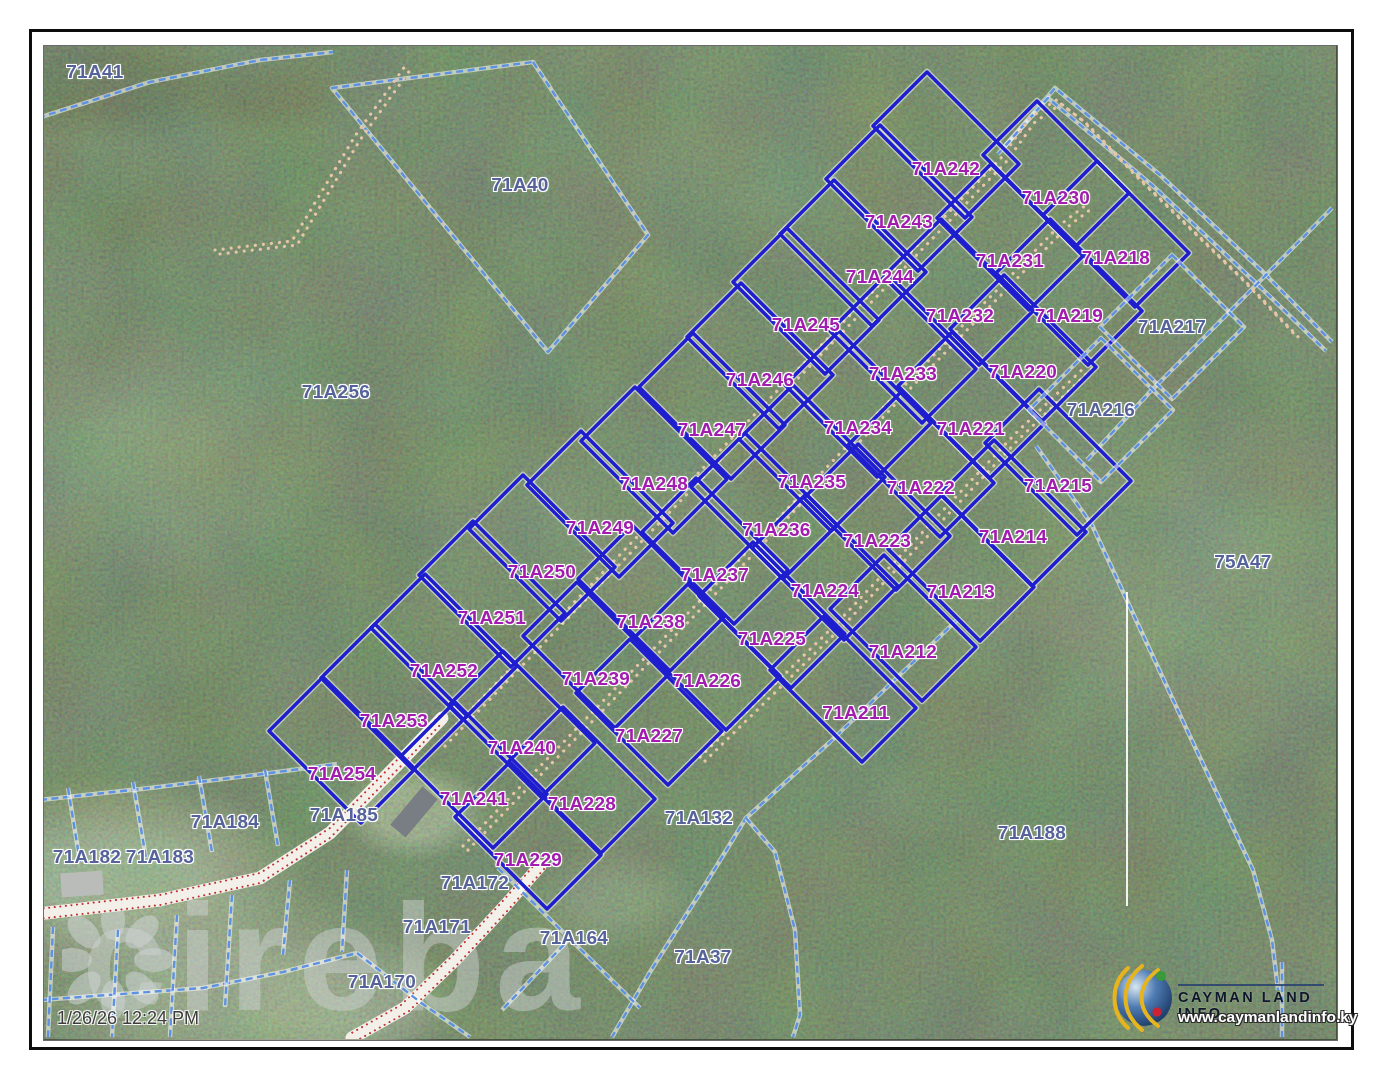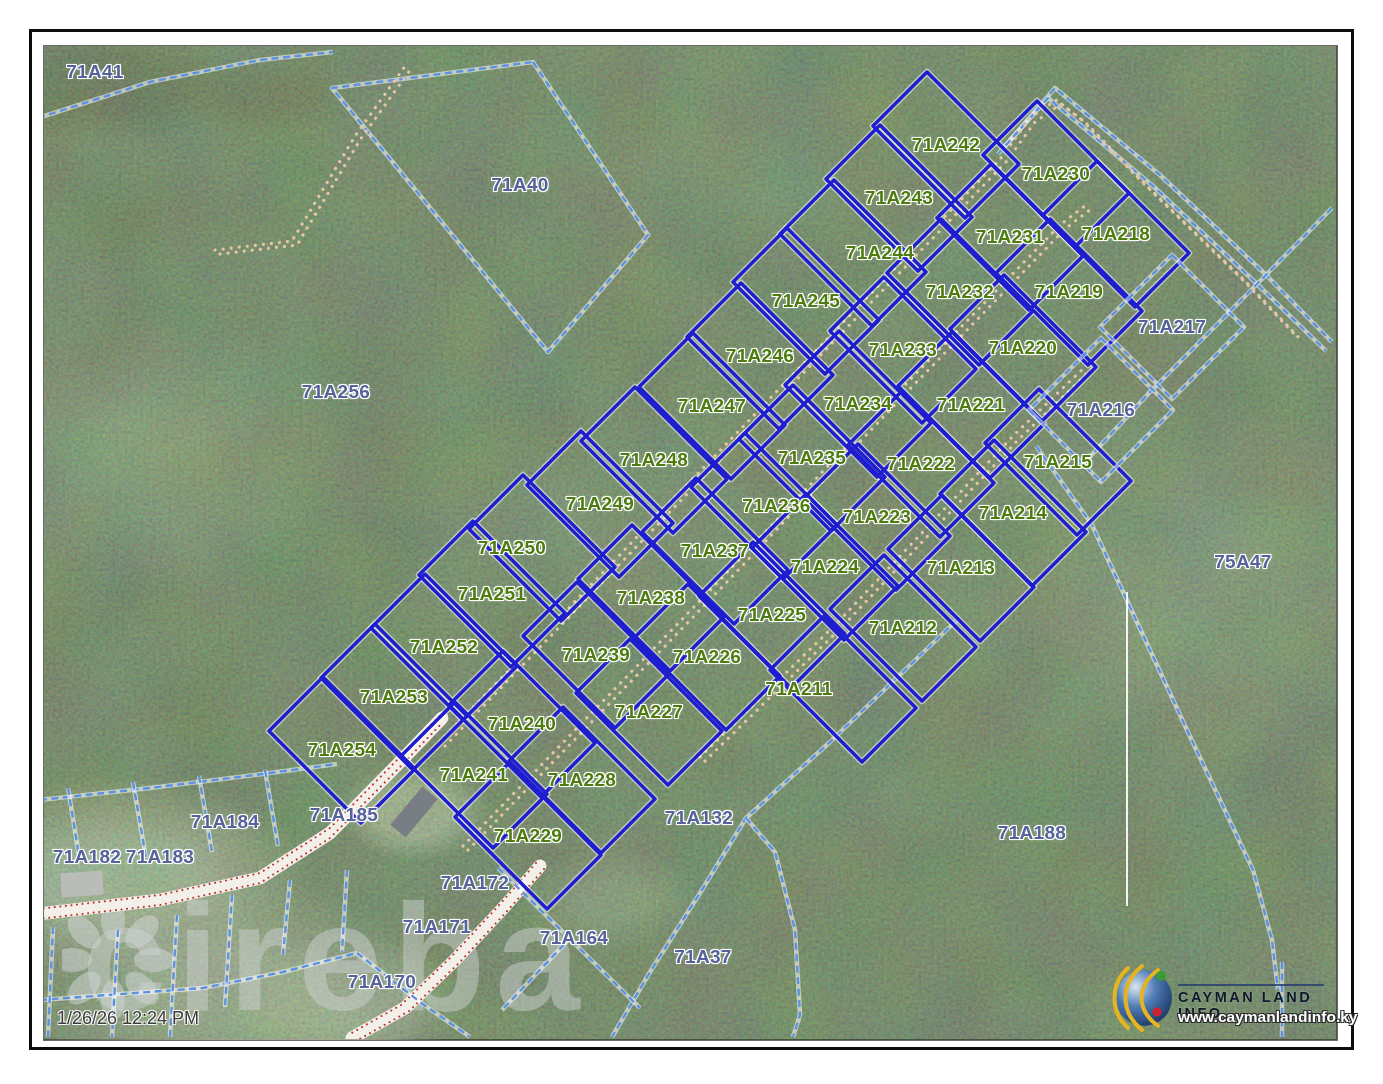--- a/index.html
+++ b/index.html
@@ -20,21 +20,21 @@
           radial-gradient(280px 200px at 106px 404px, rgba(168,176,156,.5) 18%, rgba(168,176,156,0) 70%),
           radial-gradient(320px 260px at 1146px 544px, rgba(158,166,148,.45) 22%, rgba(158,166,148,0) 75%),
           radial-gradient(300px 140px at 656px 104px, rgba(118,133,113,.35) 15%, rgba(118,133,113,0) 70%),
           radial-gradient(260px 160px at 556px 474px, rgba(138,148,126,.3) 15%, rgba(138,148,126,0) 75%);
   }
   .noise-svg{position:absolute;left:0;top:0;pointer-events:none;}
   .features-svg{position:absolute;left:0;top:0;pointer-events:none;}
   .map-label{position:absolute;transform:translate(-50%,-50%);white-space:nowrap;
         font-weight:bold;font-size:19px;letter-spacing:.3px;
         text-shadow:-1px -1px 0 #fff,1px -1px 0 #fff,-1px 1px 0 #fff,1px 1px 0 #fff,0 0 3px #fff;}
-  .lot-label{color:#4d7c0f;}
+  .lot-label{color:#a21caf;margin-top:24px;}
   .area-label{color:#56639a;}
   .watermark{position:absolute;left:52px;top:880px;width:760px;height:170px;pointer-events:none;}
   .watermark-text{position:absolute;left:30px;top:-10px;font-size:152px;font-weight:bold;
         letter-spacing:10px;color:rgba(206,211,211,.48);}
   .timestamp{position:absolute;left:57px;top:1008px;font-size:18px;color:#3c3c3c;
         text-shadow:-1px -1px 0 rgba(255,255,255,.8),1px 1px 0 rgba(255,255,255,.8),
         1px -1px 0 rgba(255,255,255,.8),-1px 1px 0 rgba(255,255,255,.8);}
   .logo{position:absolute;left:1108px;top:962px;width:228px;height:74px;}
   .logo-line{position:absolute;left:70px;top:22px;width:146px;height:2px;background:#27406e;opacity:.85;}
   .logo-name{position:absolute;left:70px;top:27px;font-size:14.5px;font-weight:bold;
@@ -251,21 +251,21 @@
 
   <div id="labels">
       <div class="map-label lot-label" style="left: 946px; top: 145px;">71A242</div>
       <div class="map-label lot-label" style="left: 899px; top: 198px;">71A243</div>
       <div class="map-label lot-label" style="left: 880px; top: 253px;">71A244</div>
       <div class="map-label lot-label" style="left: 806px; top: 301px;">71A245</div>
       <div class="map-label lot-label" style="left: 760px; top: 356px; text-align: right;">71A246</div>
       <div class="map-label lot-label" style="left: 712px; top: 406px;">71A247</div>
       <div class="map-label lot-label" style="left: 654px; top: 460px;">71A248</div>
       <div class="map-label lot-label" style="left: 600px; top: 504px;">71A249</div>
-      <div class="map-label lot-label" style="left: 512px; top: 548px;">71A250</div>
+      <div class="map-label lot-label" style="left: 542px; top: 548px;">71A250</div>
       <div class="map-label lot-label" style="left: 492px; top: 594px;">71A251</div>
       <div class="map-label lot-label" style="left: 444px; top: 647px;">71A252</div>
       <div class="map-label lot-label" style="left: 394px; top: 697px;">71A253</div>
       <div class="map-label lot-label" style="left: 342px; top: 750px;">71A254</div>
       <div class="map-label lot-label" style="left: 1056px; top: 174px;">71A230</div>
       <div class="map-label lot-label" style="left: 1010px; top: 237px;">71A231</div>
       <div class="map-label lot-label" style="left: 960px; top: 292px; text-align: center;">71A232</div>
       <div class="map-label lot-label" style="left: 903px; top: 350px;">71A233</div>
       <div class="map-label lot-label" style="left: 858px; top: 404px;">71A234</div>
       <div class="map-label lot-label" style="left: 812px; top: 458px;">71A235</div>
@@ -284,21 +284,21 @@
       <div class="map-label lot-label" style="left: 825px; top: 567px;">71A224</div>
       <div class="map-label lot-label" style="left: 772px; top: 615px;">71A225</div>
       <div class="map-label lot-label" style="left: 707px; top: 657px;">71A226</div>
       <div class="map-label lot-label" style="left: 649px; top: 712px;">71A227</div>
       <div class="map-label lot-label" style="left: 582px; top: 780px;">71A228</div>
       <div class="map-label lot-label" style="left: 528px; top: 836px;">71A229</div>
       <div class="map-label lot-label" style="left: 1058px; top: 462px;">71A215</div>
       <div class="map-label lot-label" style="left: 1013px; top: 513px;">71A214</div>
       <div class="map-label lot-label" style="left: 961px; top: 568px;">71A213</div>
       <div class="map-label lot-label" style="left: 903px; top: 628px;">71A212</div>
-      <div class="map-label lot-label" style="left: 799px; top: 689px;">71A211</div>
+      <div class="map-label lot-label" style="left: 856px; top: 689px;">71A211</div>
       <div class="map-label area-label" style="left: 95px; top: 72px;">71A41</div>
       <div class="map-label area-label" style="left: 520px; top: 185px;">71A40</div>
       <div class="map-label area-label" style="left: 336px; top: 392px;">71A256</div>
       <div class="map-label area-label" style="left: 1172px; top: 327px;">71A217</div>
       <div class="map-label area-label" style="left: 1101px; top: 410px;">71A216</div>
       <div class="map-label area-label" style="left: 1243px; top: 562px;">75A47</div>
       <div class="map-label area-label" style="left: 296px; top: 815px; margin-left: 48px;">71A185</div>
       <div class="map-label area-label" style="left: 225px; top: 822px;">71A184</div>
       <div class="map-label area-label" style="left: 160px; top: 857px;">71A183</div>
       <div class="map-label area-label" style="left: 87px; top: 857px;">71A182</div>

